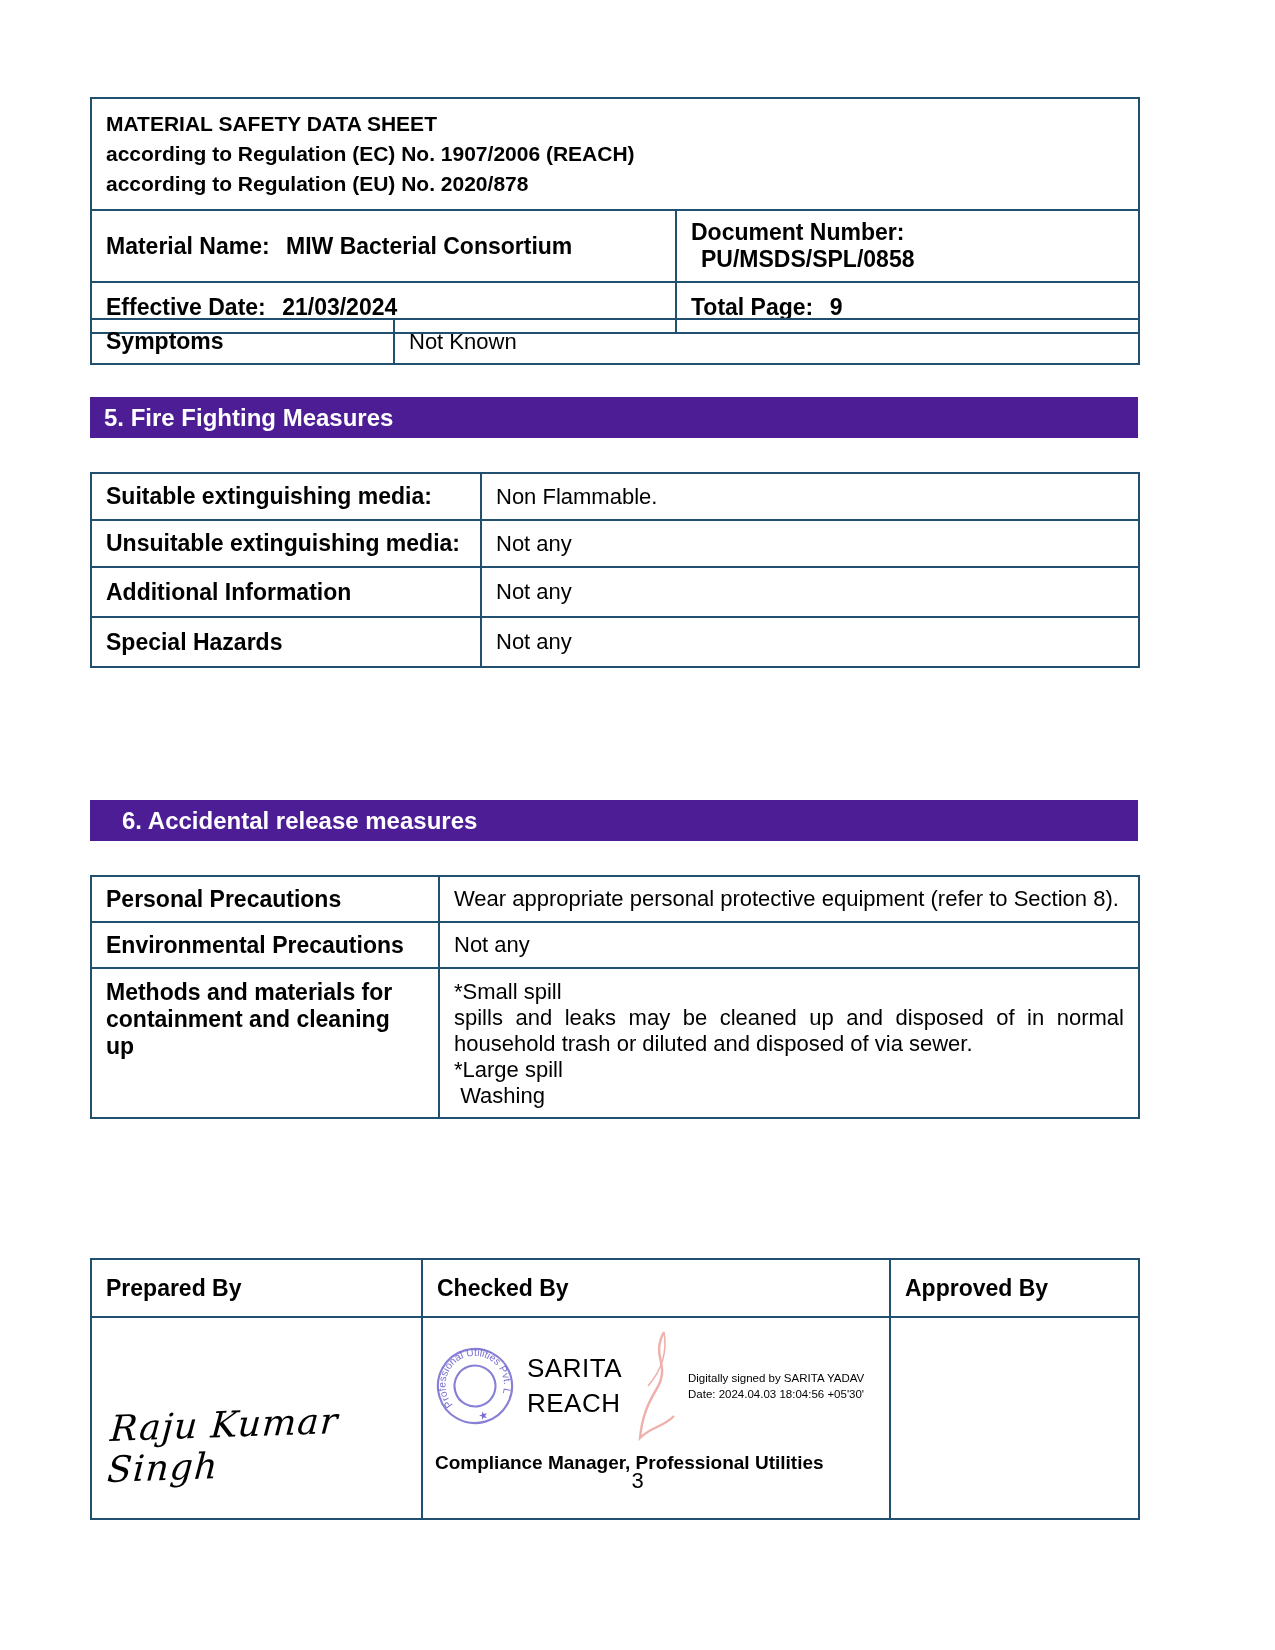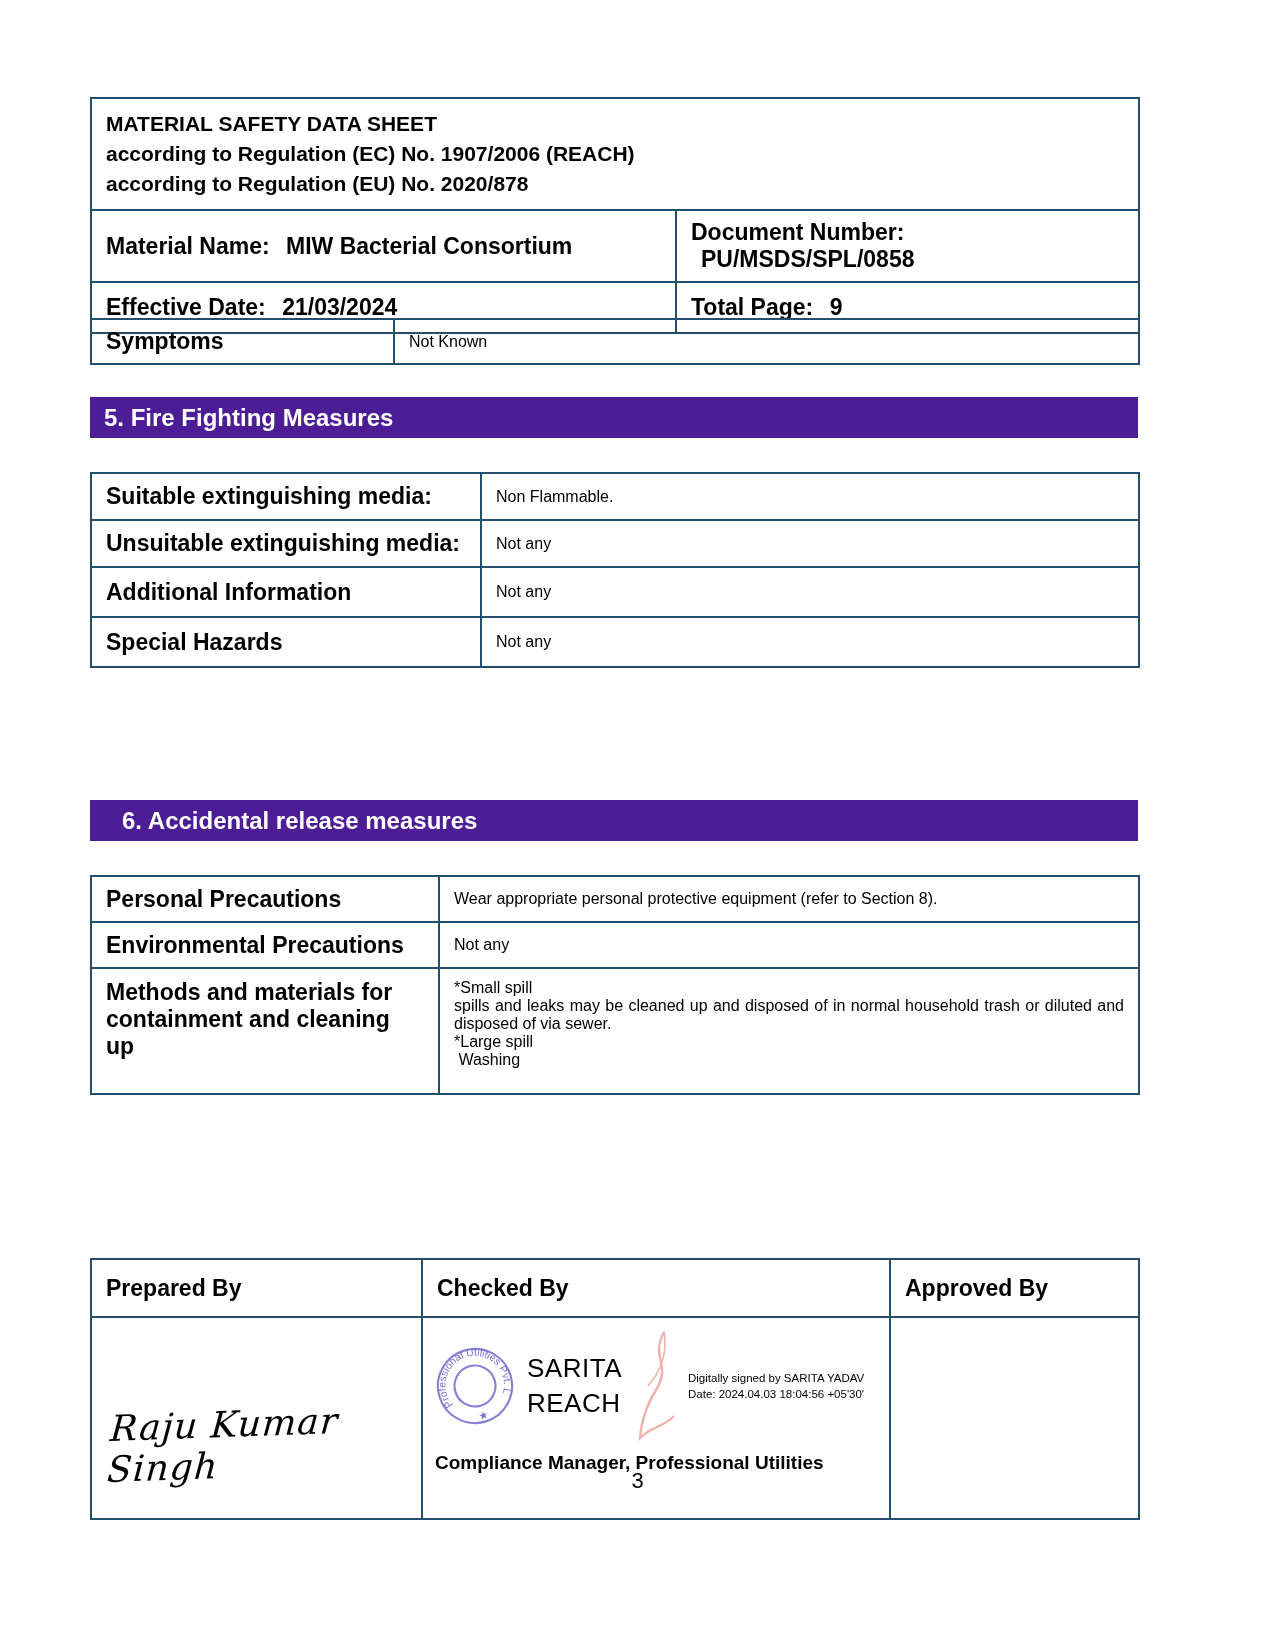--- a/index.html
+++ b/index.html
@@ -8,21 +8,21 @@
     font-family:"Liberation Sans", sans-serif; color:#000;
   }
   .abs { position:absolute; box-sizing:border-box; }
 
   table { border-collapse:collapse; table-layout:fixed; width:1048px; }
   td {
     border:2px solid #20506e; padding:8px 14px;
     font-size:21px; vertical-align:middle; word-wrap:break-word;
   }
   .lbl { font-weight:bold; font-size:23px; }
-  .val { font-size:16px; }
+  .val { font-size:22px; }
   .top td { vertical-align:top; padding-top:10px; }
   .justify { text-align:justify; }
   .prewrap { white-space:pre-wrap; }
   .preline { white-space:pre-line; }
 
   
   .hdr-title { line-height:30px; font-size:21px; font-weight:bold; padding:10px 14px; }
   .hdr-cell .part2 { margin-left:10px; }
 
   

